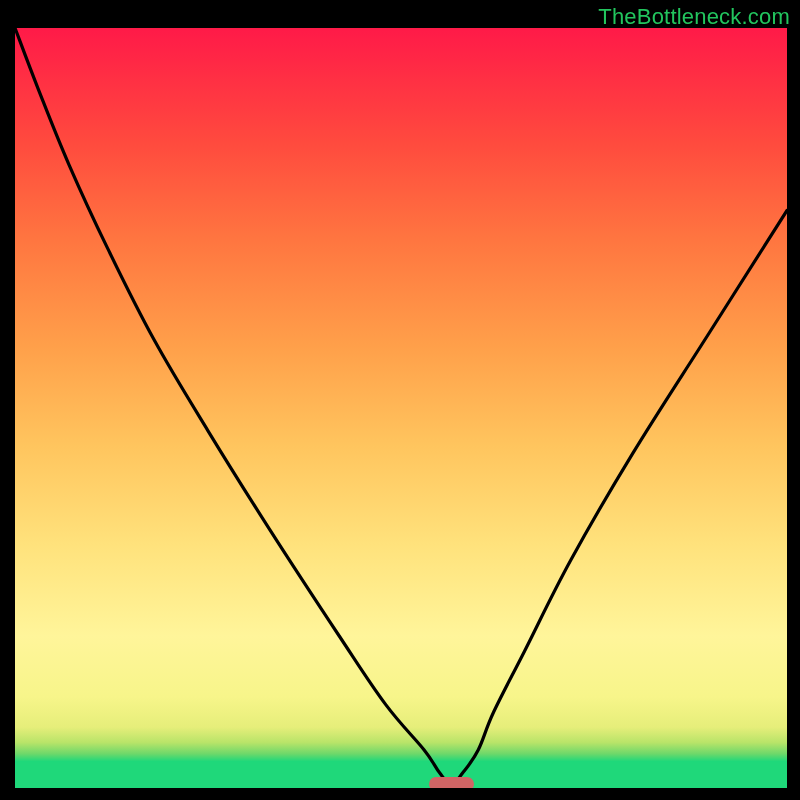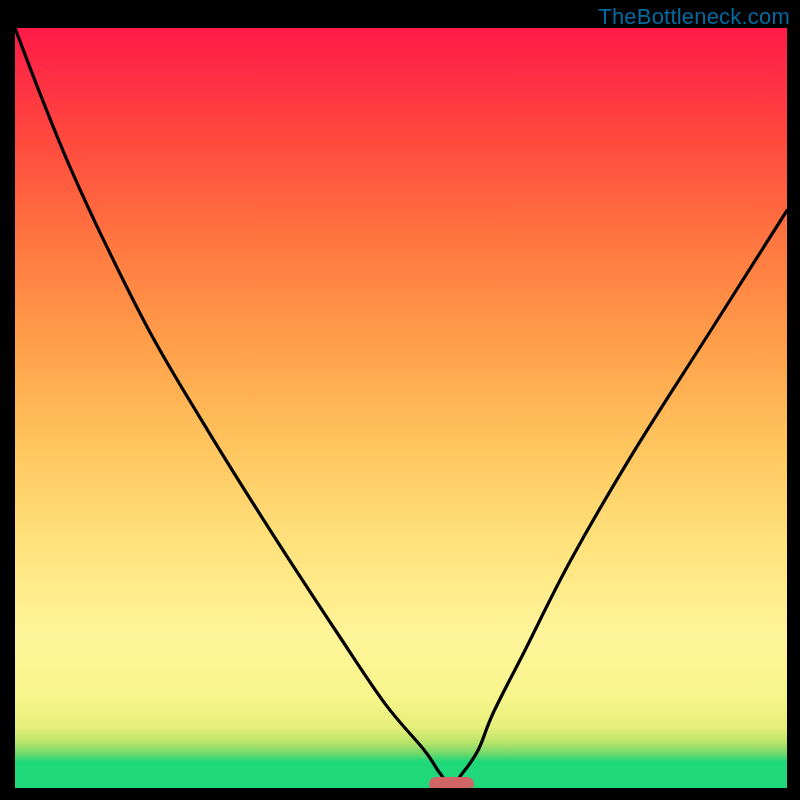--- a/index.html
+++ b/index.html
@@ -14,21 +14,21 @@
   .frame {
     position: relative;
     width: 800px;
     height: 800px;
     background: #000;
   }
   .watermark {
     position: absolute;
     top: 4px;
     right: 10px;
-    color: #0369a1;
+    color: #22c55e;
     font-size: 22px;
     font-weight: 500;
     letter-spacing: 0.2px;
     z-index: 5;
   }
   .plot-area {
     position: absolute;
     left: 15px;
     top: 28px;
     width: 772px;

